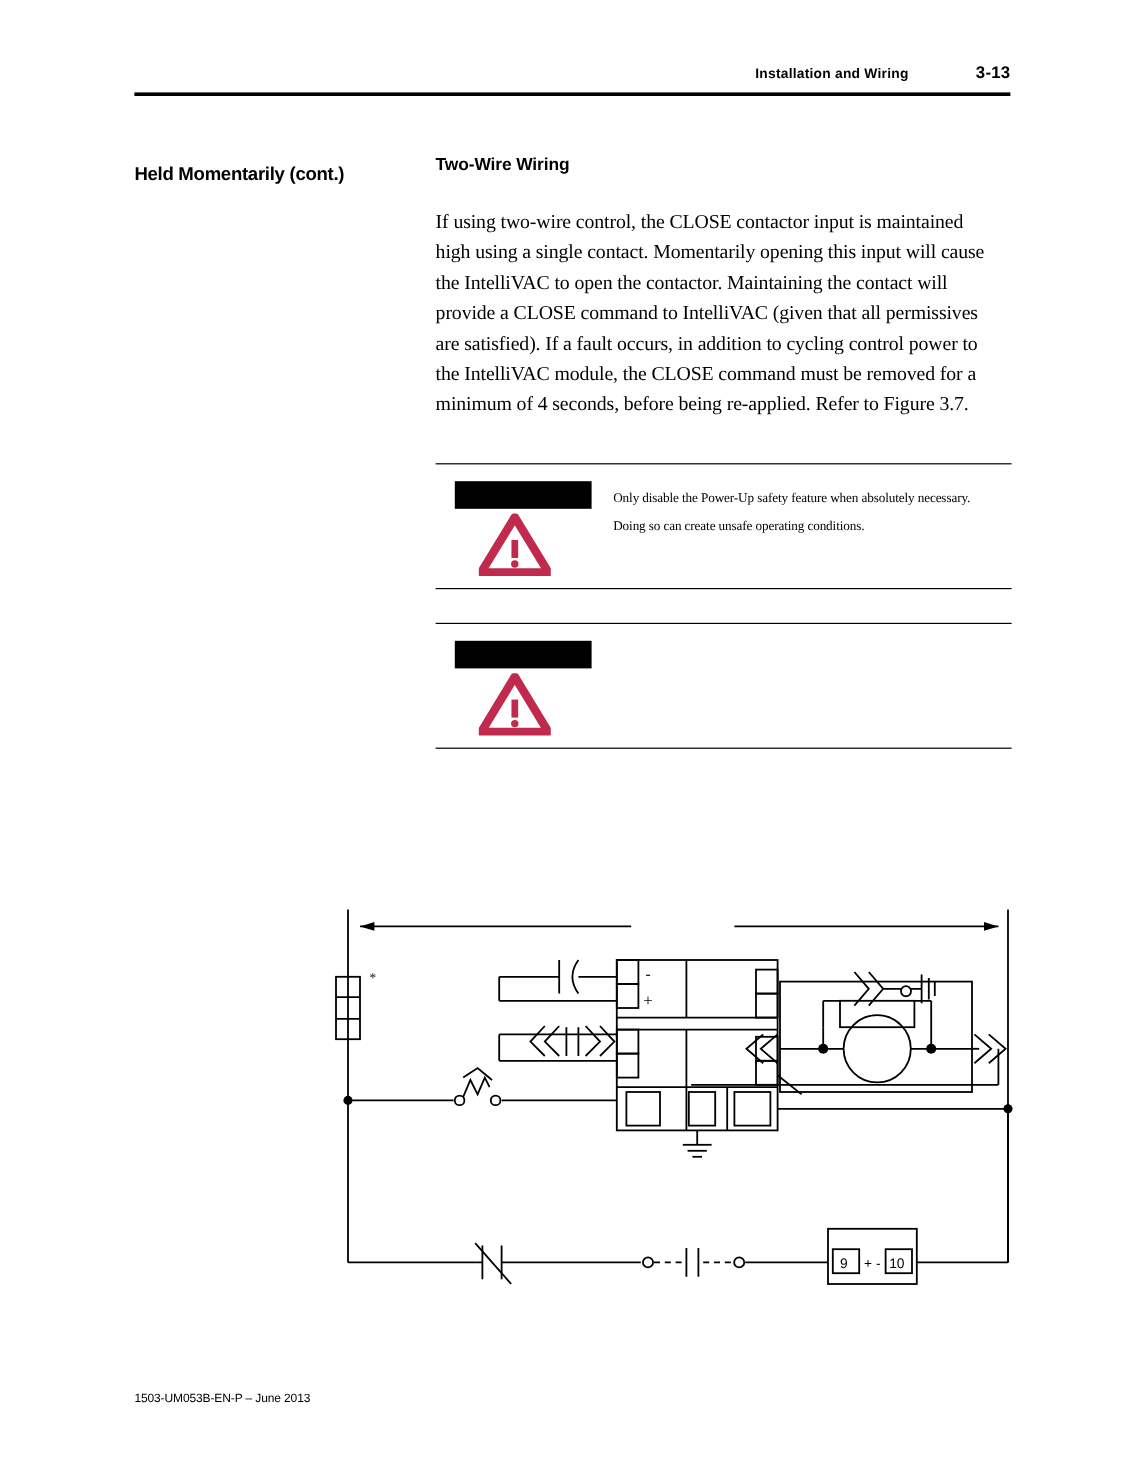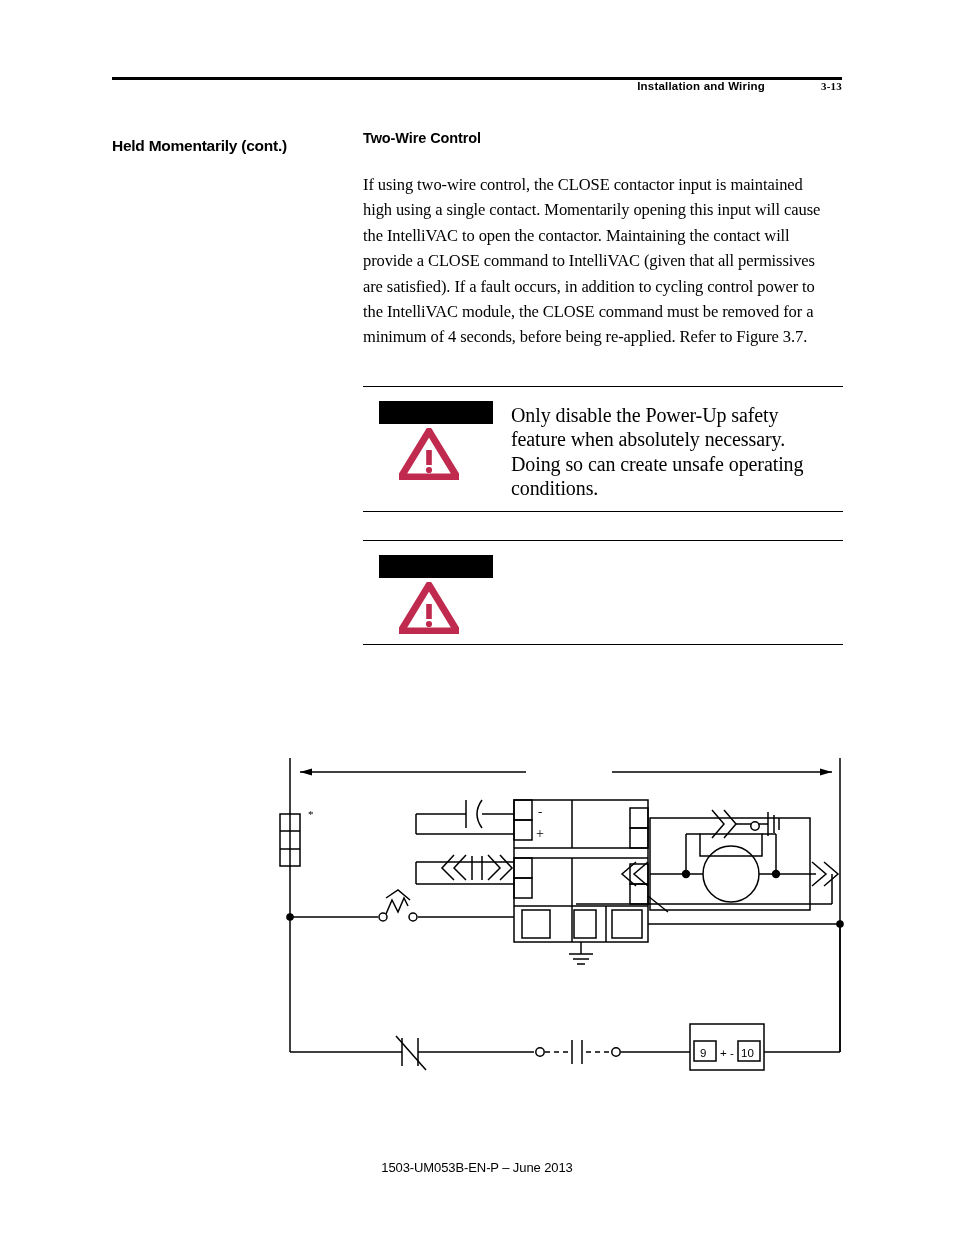--- a/index.html
+++ b/index.html
@@ -25,26 +25,25 @@
     display: flex;
     justify-content: flex-end;
     align-items: baseline;
   }
   .header-title {
     font-family: "Liberation Sans", sans-serif;
     font-weight: bold;
     font-size: 11.5px;
     letter-spacing: 0.2px;
     margin-right: 56px;
-    margin-top: 28px;
   }
   .header-page {
-    font-family: Liberation Serif, serif;
+    font-family: Liberation Sans, sans-serif;
     font-weight: bold;
-    font-size: 11px;
+    font-size: 14px;
     letter-spacing: 0.2px;
   }
   .header-rule {
     position: absolute;
     left: 112px;
     top: 77px;
     width: 730px;
     height: 3px;
     background: #000000;
   }
@@ -103,21 +102,21 @@
     height: 23px;
     background: #000000;
     margin: 2px 0 4px 4px;
   }
   .attention-triangle {
     margin-left: 24px;
     display: block;
   }
   .attention-text {
     flex: 1 1 auto;
-    font-size: 20px;
+    font-size: 11px;
     line-height: 24.5px;
     letter-spacing: -0.1px;
     padding-top: 4px;
     padding-right: 10px;
   }
   .box-gap { height: 28px; }
 
   
   .schematic {
     position: absolute;
@@ -126,43 +125,43 @@
     width: 576px;
     height: 352px;
   }
 
   
   .page-footer {
     position: absolute;
     left: 112px;
     top: 1160px;
     width: 730px;
-    text-align: center;
+    text-align: left;
     font-family: "Liberation Sans", sans-serif;
-    font-size: 13px;
+    font-size: 10px;
     letter-spacing: -0.1px;
     color: #000;
   }
 </style>
 </head>
 <body>
 
 <div class="page-header">
   <span class="header-title">Installation and Wiring</span>
   <span class="header-page">3-13</span>
 </div>
 <div class="header-rule"></div>
 
 <div class="sidebar-heading">
   <div>Held Momentarily (cont.)</div>
 </div>
 
 <div class="main-col">
 
-  <h2 class="section-title">Two-Wire Control</h2>
+  <h2 class="section-title">Two-Wire Wiring</h2>
 
   <p class="body-par">If using two-wire control, the CLOSE contactor input is maintained high using a single contact. Momentarily opening this input will cause the IntelliVAC to open the contactor.  Maintaining the contact will provide a CLOSE command to IntelliVAC (given that all permissives are satisfied). If a fault occurs, in addition to cycling control power to the IntelliVAC module, the CLOSE command must be removed for a minimum of 4 seconds,  before being re-applied. Refer to Figure 3.7.</p>
 
 
   <div style="height:14px"></div>
 
   <div class="attention">
     <div class="attention-icon-col">
       <div class="attention-redaction"></div>
       <svg class="attention-triangle" width="60" height="52" viewBox="0 0 60 52">

